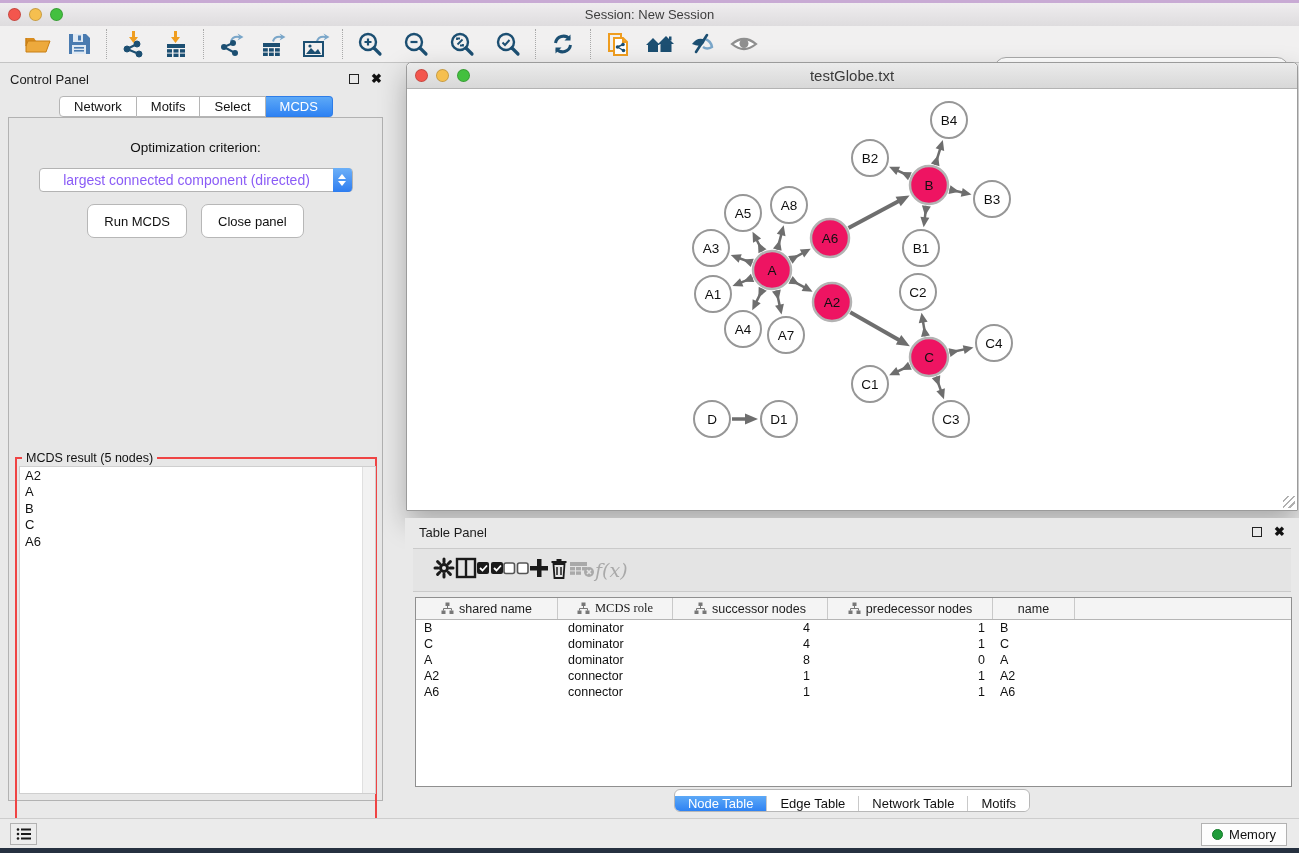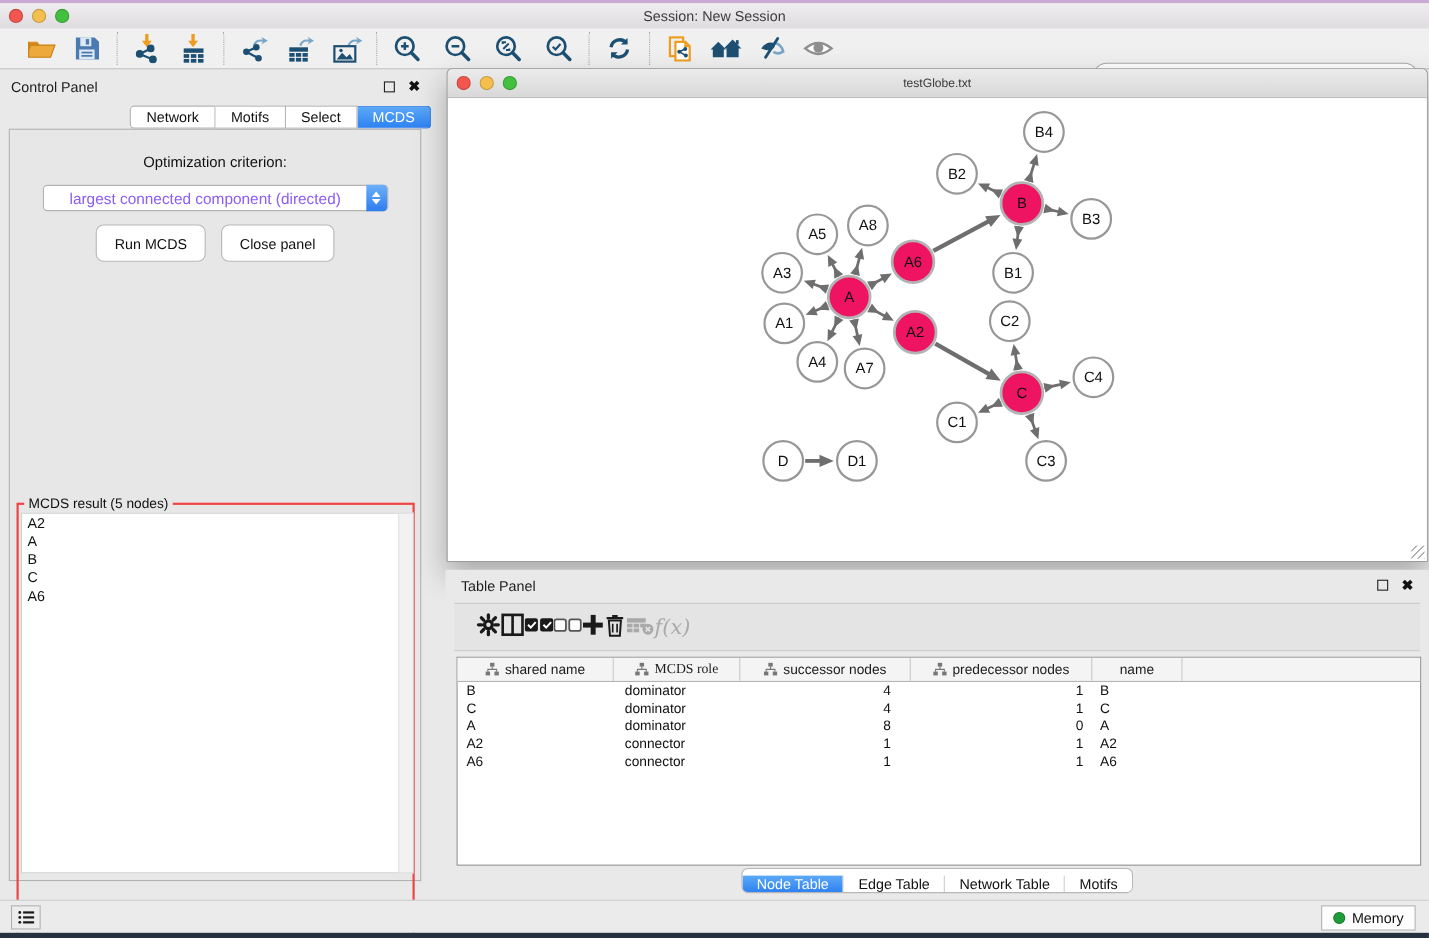--- a/index.html
+++ b/index.html
@@ -24,21 +24,21 @@
     border:1px solid #ababab;border-radius:12px;display:flex;align-items:center;padding-left:8px;gap:5px;}
   .searchbox input{border:none;outline:none;font-size:12px;width:250px;background:transparent;}
 
   
   .control-panel{position:absolute;left:0;top:65px;width:392px;height:753px;background:#e9e9e9;}
   .panel-head{height:28px;display:flex;align-items:center;padding:0 10px;}
   .panel-head .ph-title{font-size:13px;color:#1c1c1c;}
   .panel-head .ph-icons{margin-left:auto;display:flex;gap:12px;align-items:center;}
   .float-ic{width:10px;height:10px;border:1.6px solid #222;}
   .close-ic{font-size:13px;color:#111;font-weight:bold;line-height:10px;}
-  .cp-tabs{position:absolute;left:0;top:31px;width:100%;display:flex;justify-content:flex-end;}
+  .cp-tabs{position:absolute;left:0;top:31px;width:100%;display:flex;justify-content:center;}
   .cp-tab{height:21px;padding:0 14px;font-size:13px;display:flex;align-items:center;background:#fff;
     border:1px solid #b5b5b5;border-left:none;color:#111;}
   .cp-tab:first-child{border-left:1px solid #b5b5b5;border-radius:4px 0 0 4px;}
   .cp-tab:last-child{border-radius:0 4px 4px 0;}
   .cp-tab.active{background:linear-gradient(#5da9f7,#2e82f3);border-color:#2e7de8;color:#fff;}
   .cp-body{position:absolute;left:8px;top:52px;width:375px;height:684px;border:1px solid #b2b2b2;background:#e7e7e7;}
   .opt-label{margin-top:22px;text-align:center;font-size:13.5px;color:#101010;}
   .dropdown{position:relative;margin:13px auto 0;width:314px;height:24px;background:#fff;
     border:1px solid #b3b3b3;border-radius:4px;display:flex;align-items:center;justify-content:center;}
   .dropdown .dd-text{font-size:14px;color:#8b5cf6;padding-right:18px;}
@@ -53,21 +53,21 @@
   .result-legend{position:absolute;left:5px;top:-8px;background:#e7e7e7;padding:0 4px;font-size:12.5px;color:#111;}
   .result-list{position:absolute;left:2px;top:7px;width:357px;height:328px;background:#fff;border:1px solid #cfcfcf;}
   .result-scroll{position:absolute;right:0;top:0;width:13px;height:100%;background:#f2f2f2;border-left:1px solid #e0e0e0;}
   .result-item{font-size:13px;color:#111;padding:1.5px 0 1.5px 5px;line-height:13.5px;}
 
   
   .net-window{position:absolute;left:406px;top:62px;width:892px;height:449px;background:#fff;
     border:1px solid #9b9b9b;border-radius:5px 5px 1px 1px;box-shadow:0 12px 28px rgba(0,0,0,.28);}
   .net-titlebar{height:26px;background:linear-gradient(#ebebeb,#d8d8d8);border-bottom:1px solid #b3b3b3;
     border-radius:5px 5px 0 0;display:flex;align-items:center;position:relative;}
-  .net-titlebar .title{position:absolute;left:0;right:0;text-align:center;font-size:11px;color:#3a3a3a;}
+  .net-titlebar .title{position:absolute;left:0;right:0;text-align:center;font-size:15px;color:#3a3a3a;}
   .net-canvas{position:absolute;left:1px;top:27px;width:889px;height:420px;background:#fff;overflow:hidden;}
   .resize-grip{position:absolute;right:2px;bottom:2px;width:12px;height:12px;
     background:repeating-linear-gradient(135deg,transparent 0 3px,#b0b0b0 3px 4.5px);}
 
   
   .table-panel{position:absolute;left:405px;top:518px;width:894px;height:300px;background:#e9e9e9;}
   .tp-toolbar{position:absolute;left:8px;top:30px;width:878px;height:44px;background:#e4e4e4;
     border-top:1px solid #cacaca;border-bottom:1px solid #cacaca;display:flex;align-items:center;padding-left:20px;}
   .fx{font-family:"DejaVu Serif", serif;font-style:italic;font-size:19px;color:#a9a9a9;}
   .tbl-wrap{position:absolute;left:10px;top:79px;width:877px;height:190px;background:#fff;border:1px solid #8f8f8f;}

